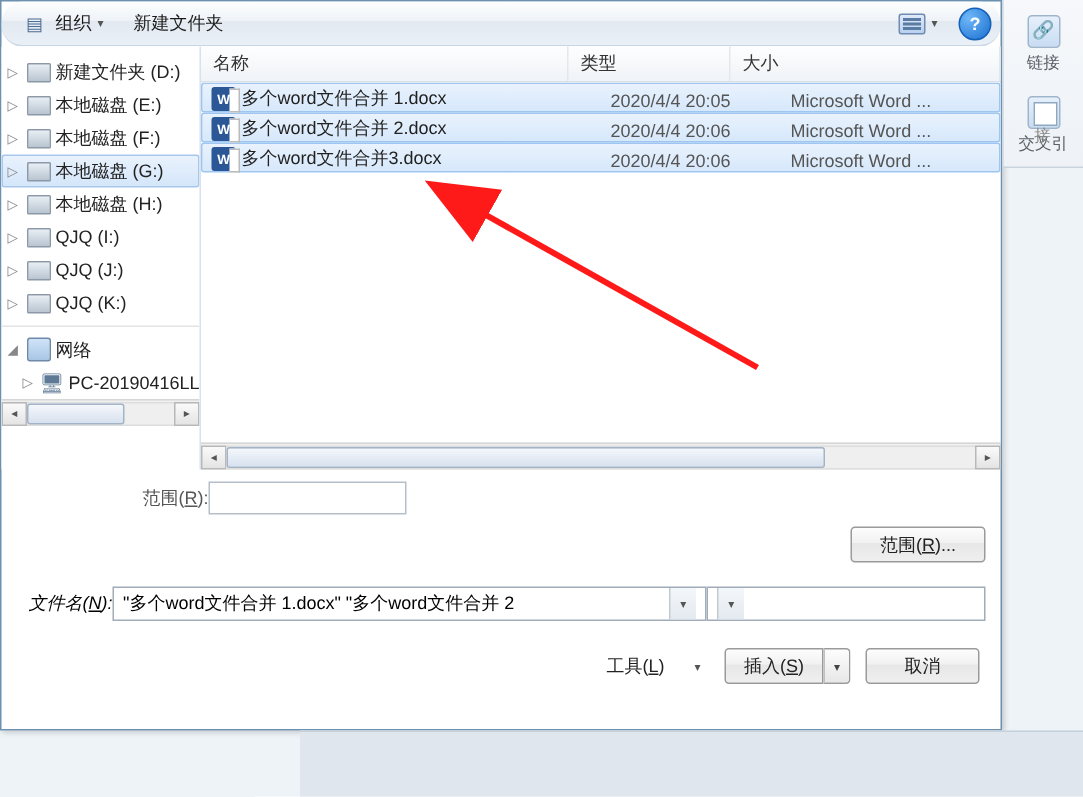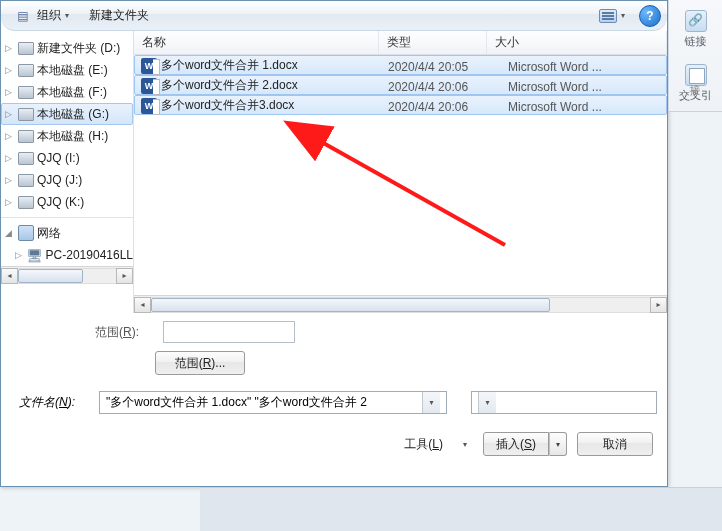--- a/index.html
+++ b/index.html
@@ -90,41 +90,41 @@
   font-size:12px;
   color:#222;
 }
 .file-row.sel {
   background: linear-gradient(#e9f2fd,#d6e8fb);
   border: 1px solid #9ec6f0;
   border-radius: 2px;
   height: 20px;
 }
 .fc-name { width:245px;display:flex;align-items:center;gap:4px;padding-left:6px; }
-.fc-date { width:120px;color:#555;padding-left:8px; }
+.fc-date { width:120px;color:#555;padding-left:8px;margin-left:19px; }
 .fc-type { width:108px;color:#555;padding-left:8px;white-space:nowrap;overflow:hidden;text-overflow:ellipsis;margin-top:19px; }
 .docx-icon {
   width:16px;height:16px;
   background: linear-gradient(#2b5797,#2b5797);
   border-radius:2px;
   position:relative;
   display:flex;align-items:center;justify-content:center;
 }
 .docx-icon::before { content:"W"; color:#fff;font-size:9px;font-weight:bold; }
 .docx-icon::after { content:""; position:absolute;right:-3px;top:1px;width:6px;height:14px;background:#fff;border:1px solid #bbb;border-left:none; }
 .hscroll-row { height:18px;background:#f0f0f0;border-top:1px solid #d6d6d6;display:flex;align-items:center; }
 .hscroll-btn { width:17px;height:16px;background:linear-gradient(#fafafa,#e4e4e4);border:1px solid #b8b8b8;display:flex;align-items:center;justify-content:center;font-size:8px;color:#555; }
 .hscroll-track { flex:1;height:16px;background:#efefef;border-top:1px solid #ddd;border-bottom:1px solid #ddd;position:relative; }
 .hscroll-thumb { position:absolute;left:0;top:0;bottom:0;width:80%;background:linear-gradient(#f4f7fb,#d7e1ee);border:1px solid #a3b4c8;border-radius:2px; }
 .tree-hscroll { height:18px;display:flex; }
 .tree-hscroll .hscroll-thumb { width:66%; }
 
-.range-row, .range-btn-row, .filename-row, .action-row { padding: 4px 10px;display:flex;align-items:center;gap:24px; }
+.range-row, .range-btn-row, .filename-row, .action-row { padding: 4px 10px;display:flex;align-items:center;gap:0; }
 .range-row { margin-top: 4px; padding-left: 94px; }
-.range-btn-row { padding-left: 154px; }
+.range-btn-row { padding-left: 154px; justify-content: flex-end; }
 .range-label { color:#555; }
 .range-input { width:132px;height:22px;border:1px solid #b6bfc9;background:#fff; }
 .btn {
   height: 24px;
   min-width: 90px;
   background: linear-gradient(#fdfdfd,#f1f1f1 45%,#e7e7e7 46%,#efefef);
   border: 1px solid #9a9a9a;
   border-radius: 3px;
   display:flex;align-items:center;justify-content:center;
   padding: 0 10px;

